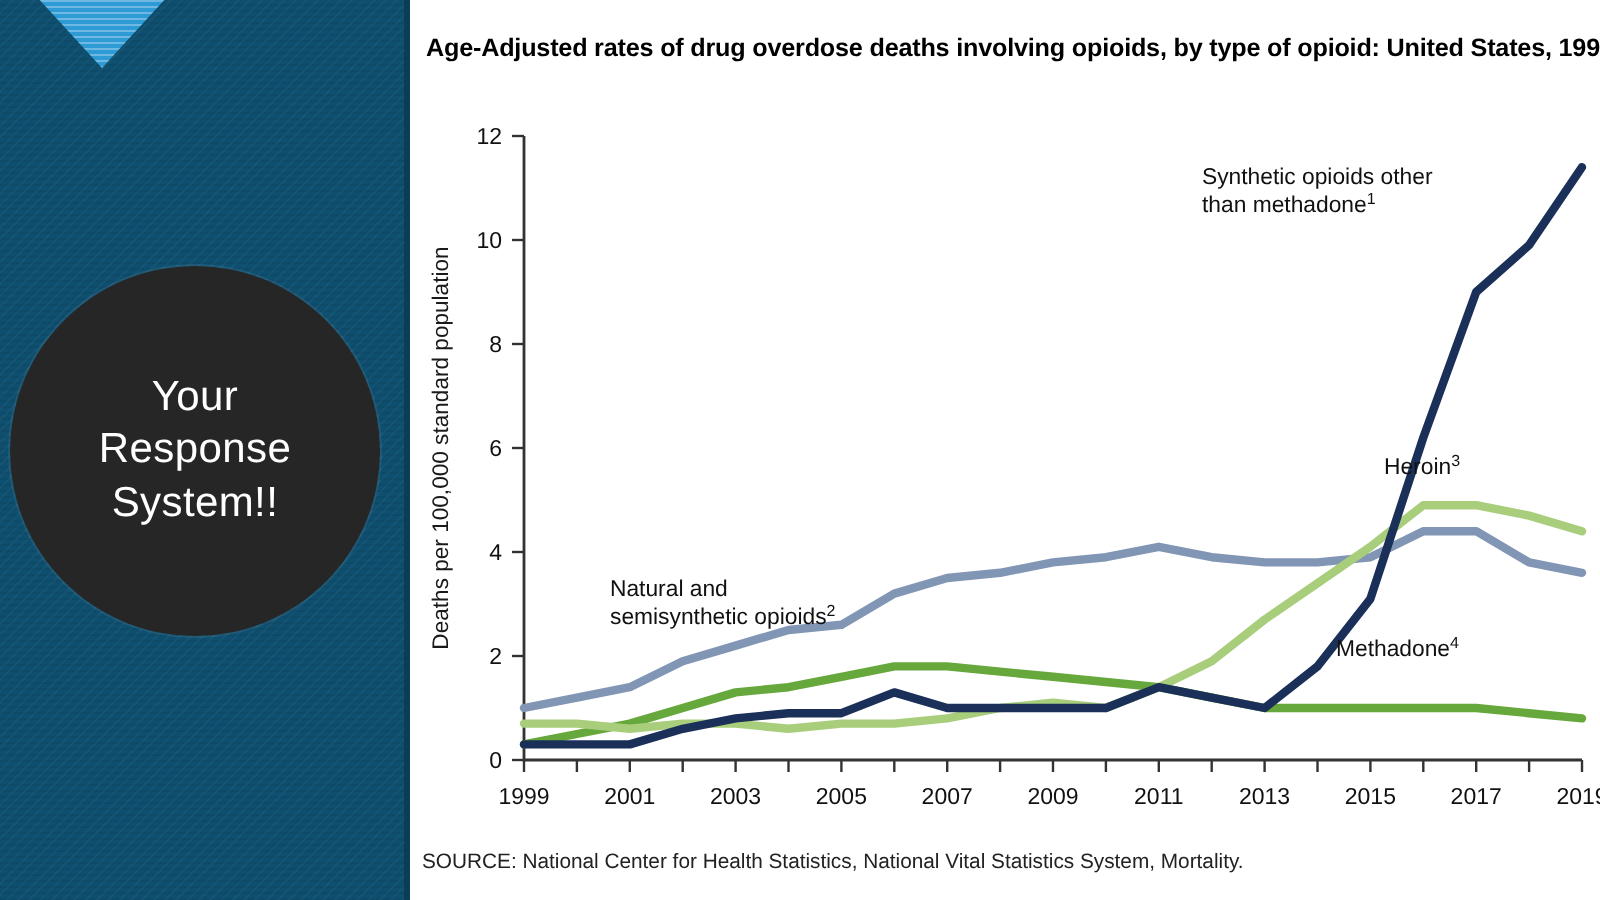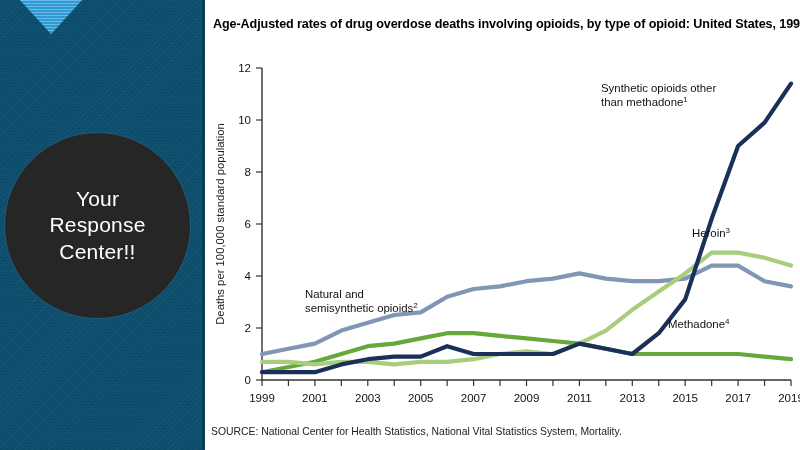--- a/index.html
+++ b/index.html
@@ -84,21 +84,21 @@
 <body>
 
 <div id="root">
 
   <div class="sidebar">
     <div class="texture"></div>
     <div class="chevron"></div>
     <div class="circle">
       <div class="circle-text">Your
 Response
-Center!!</div>
+System!!</div>
     </div>
     <div class="edge"></div>
   </div>
 
   <div class="content">
 
     <div class="chart-title">Age-Adjusted rates of drug overdose deaths involving opioids, by type of opioid: United States, 1999-2019</div>
 
     <div class="plot-wrap">
       <svg class="plot" width="595" height="380" viewBox="0 0 595 380">

